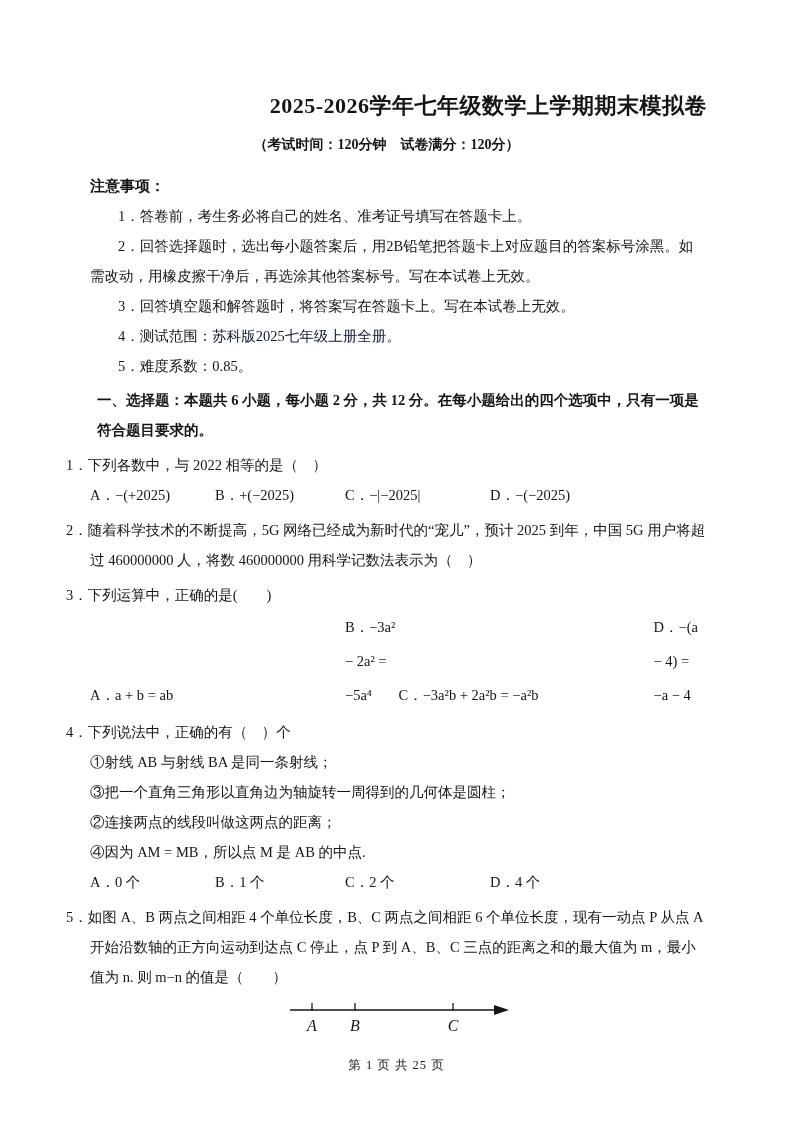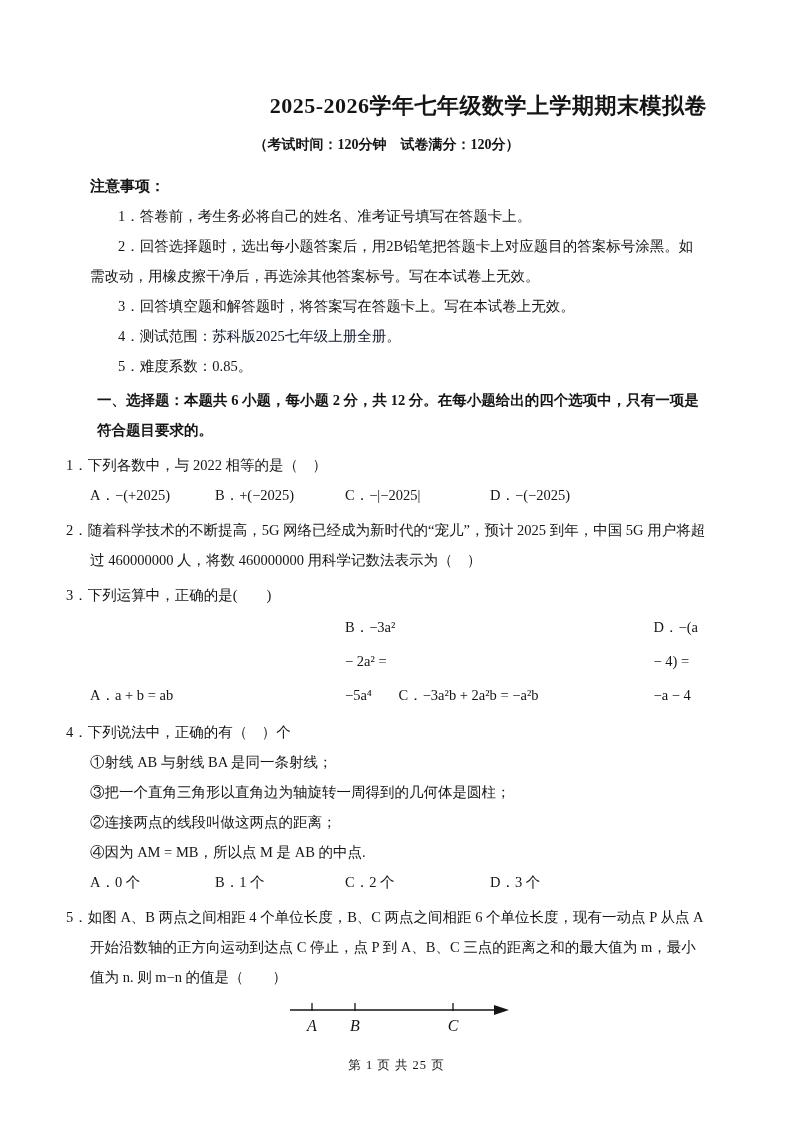--- a/index.html
+++ b/index.html
@@ -138,21 +138,21 @@
     <div>
       <p class="statement">①射线 AB 与射线 BA 是同一条射线；</p>
       <p class="statement">③把一个直角三角形以直角边为轴旋转一周得到的几何体是圆柱；</p>
       <p class="statement">②连接两点的线段叫做这两点的距离；</p>
       <p class="statement">④因为 AM = MB，所以点 M 是 AB 的中点.</p>
     </div>
     <div class="opts opts4">
       <span class="opt">A．0 个</span>
       <span class="opt">B．1 个</span>
       <span class="opt">C．2 个</span>
-      <span class="opt">D．3 个</span>
+      <span class="opt">D．4 个</span>
     </div>
   </div>
 
   <div class="q">
     <p class="stem">5．如图 A、B 两点之间相距 4 个单位长度，B、C 两点之间相距 6 个单位长度，现有一动点 P 从点 A 开始沿数轴的正方向运动到达点 C 停止，点 P 到 A、B、C 三点的距离之和的最大值为 m，最小值为 n. 则 m−n 的值是（　　）</p>
     <div class="figure-row">
       <svg width="222" height="40" viewBox="0 0 222 40">
         <line x1="2" y1="12" x2="208" y2="12" stroke="#151515" stroke-width="1.5"></line>
         <polygon points="221,12 206,7 206,17" fill="#151515"></polygon>
         <line x1="24" y1="5" x2="24" y2="13" stroke="#151515" stroke-width="1.3"></line>

